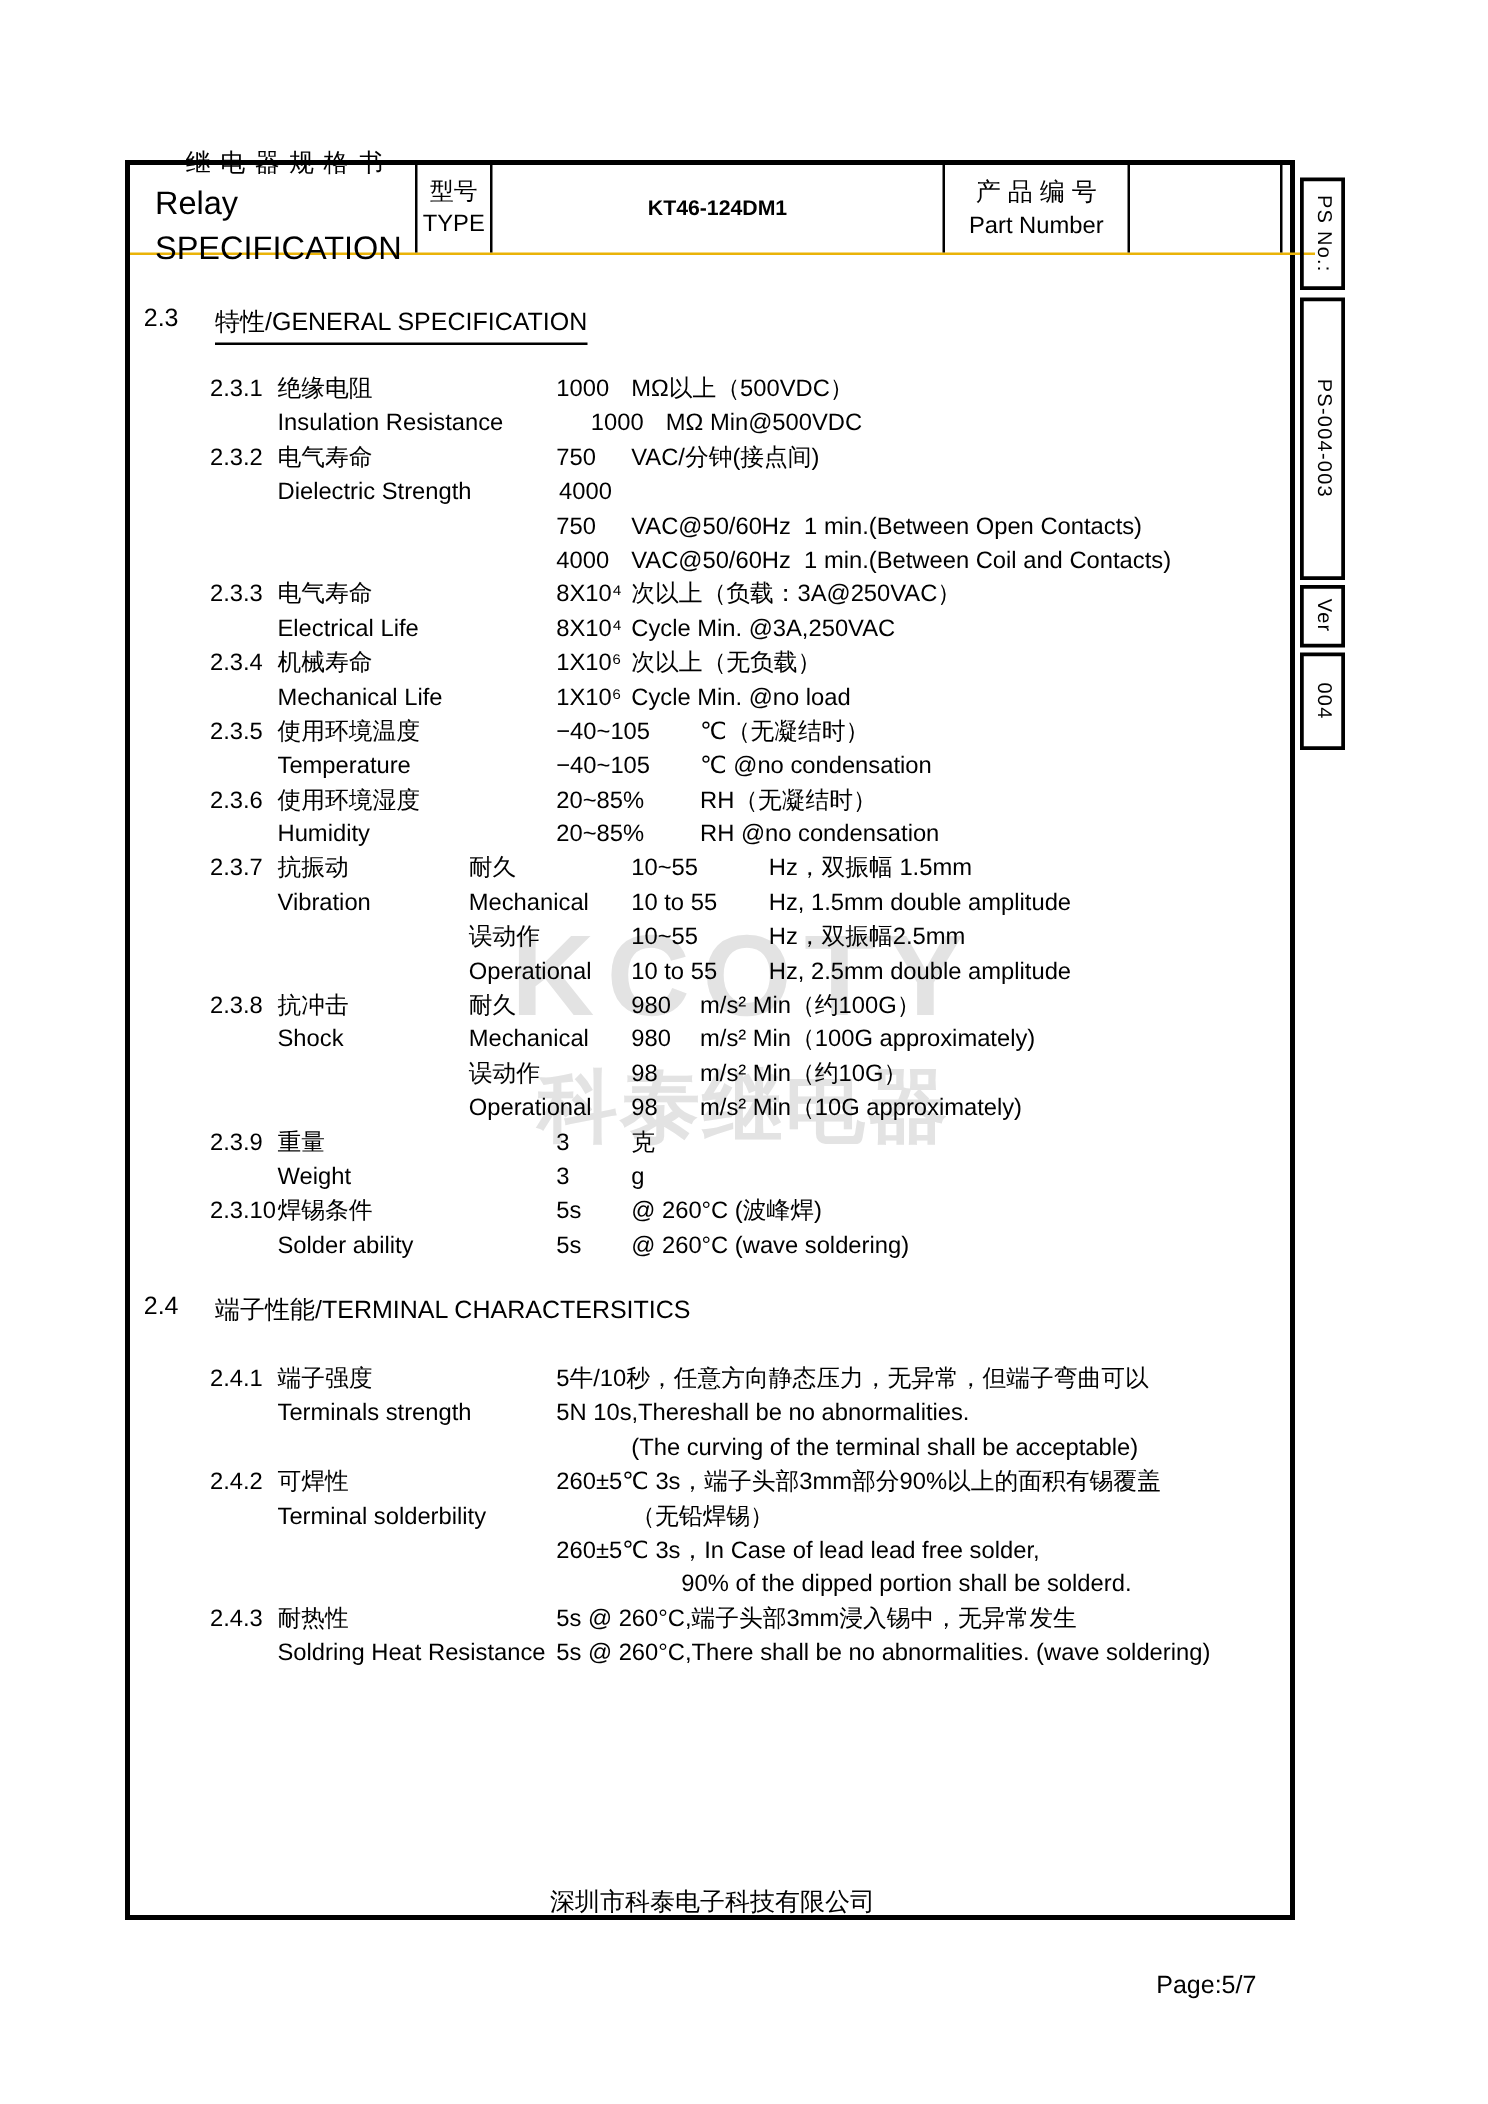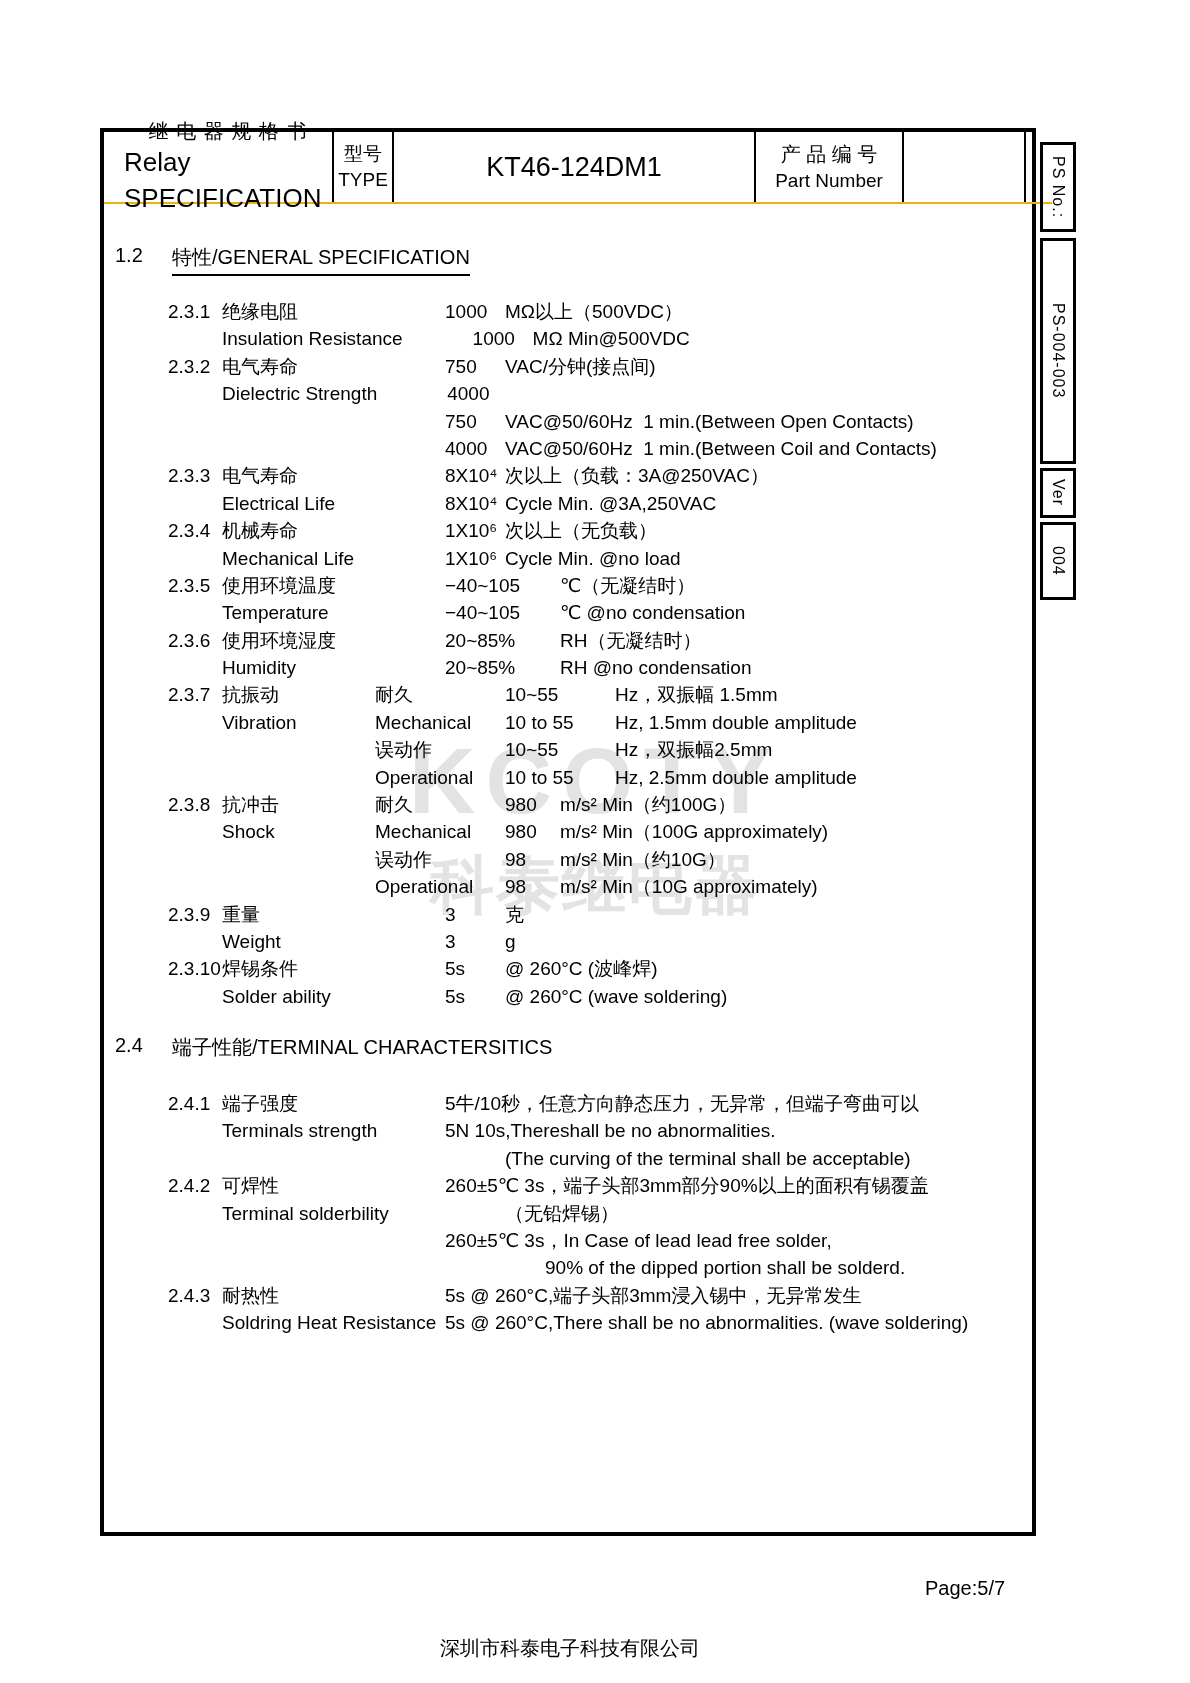--- a/index.html
+++ b/index.html
@@ -27,21 +27,21 @@
 
   
   .hdr{position:absolute;left:0;top:0;width:100%;height:70px;
     border-bottom:2px solid #eab308;display:flex;padding-left:20px;}
   .hcell{border-right:2px solid #000;display:flex;flex-direction:column;
     align-items:center;justify-content:center;line-height:1.35;}
   .hc1{width:208px;font-size:20px;}
   .hc1 .cn{letter-spacing:1px;}
   .hc1 .en{font-size:26px;}
   .hc2{width:58px;font-size:19px;}
-  .hc3{width:360px;font-size:27px;}
+  .hc3{width:360px;font-size:17px;font-weight:bold;}
   .hc4{width:146px;font-size:20px;}
   .hc4 .en{font-size:19px;}
   .hc5{width:120px;}
   .hrest{flex:1;}
 
   
   .sidebar{position:absolute;left:1040px;top:142px;width:38px;z-index:1;}
   .sbox{
     border:3px solid #000;width:30px;
     display:flex;align-items:center;justify-content:center;
@@ -74,21 +74,21 @@
   .row.has-cond .c-cond{flex-basis:130px;}
   .row.has-cond .c-val{flex-basis:110px;}
   .row.has-cond.narrow .c-val{flex-basis:55px;}
   
   .row24 .c-name{flex:0 0 223px;}
   .c-text{flex:1;white-space:pre;}
   .row24.ind1 .c-text{padding-left:60px;}
   .row24.ind2 .c-text{padding-left:100px;}
 
   
-  .footer-company{position:absolute;left:440px;top:1635px;font-size:20px;z-index:1;text-align:right;}
+  .footer-company{position:absolute;left:440px;top:1508px;font-size:20px;z-index:1;text-align:right;}
   .footer-page{position:absolute;left:925px;top:1577px;font-size:20px;z-index:1;}
 </style>
 </head>
 <body>
 
 <div class="page">
 
   <div class="watermark">
     <div class="wm1">KCOTY</div>
     <div class="wm2">科泰继电器</div>
@@ -112,21 +112,21 @@
         <div class="cn">产 品 编 号</div>
         <div class="en">Part Number</div>
       </div>
       <div class="hcell hc5">
         <div></div>
       </div>
       <div class="hrest"></div>
     </div>
 
     <div id="sec1-head" class="sec-head underlined">
-      <span class="secnum">1.2</span>
+      <span class="secnum">2.3</span>
       <span class="sectitle">特性/GENERAL SPECIFICATION</span>
     </div>
 
     <div id="rows-23" class="rows">
         <div class="row">
           <span class="c-num">2.3.1</span>
           <span class="c-name">绝缘电阻</span>
           <span class="c-cond"></span>
           <span class="c-val">1000</span>
           <span class="c-unit">MΩ以上（500VDC）</span>

